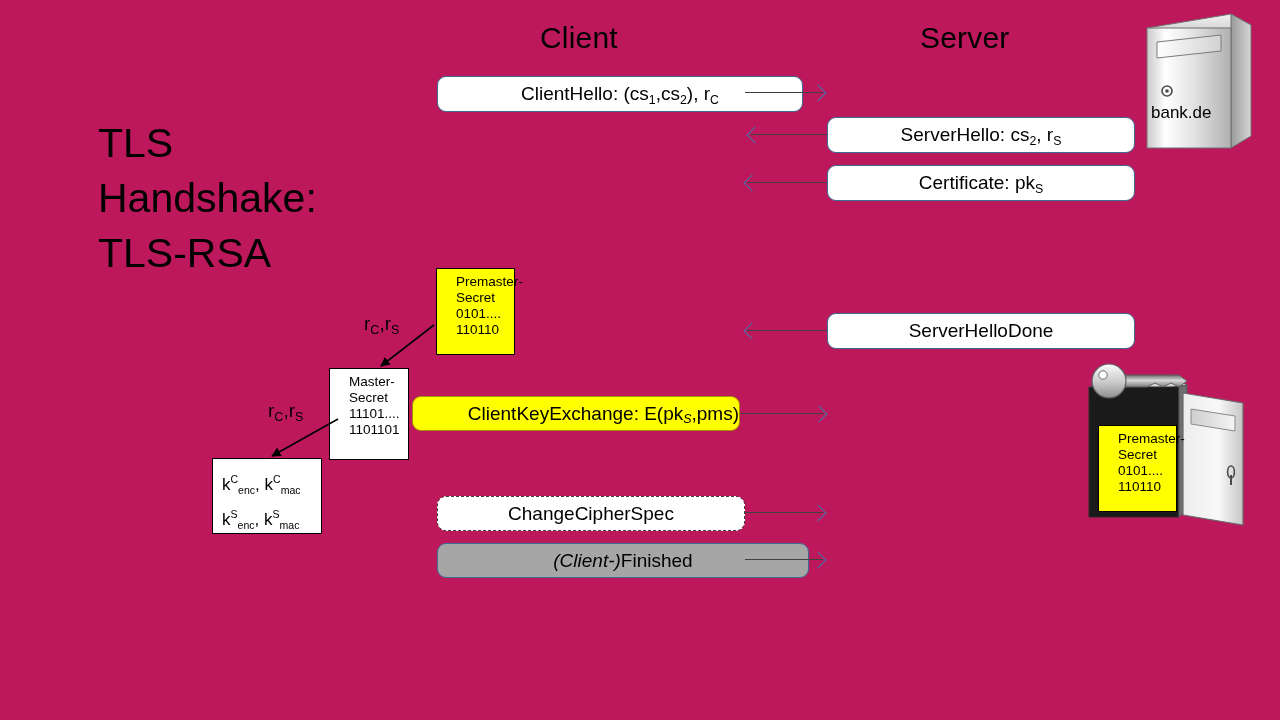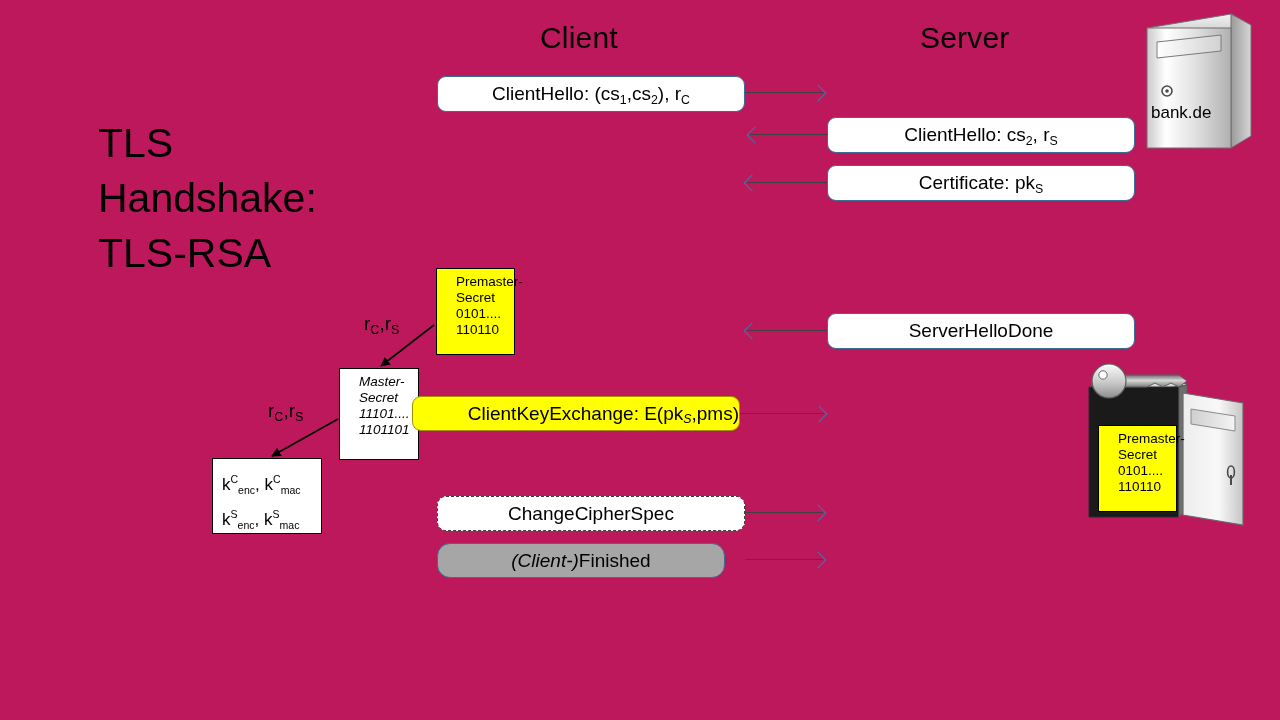--- a/index.html
+++ b/index.html
@@ -150,30 +150,30 @@
 
   <div class="col-header" id="client-header">Client</div>
   <div class="col-header" id="server-header">Server</div>
 
   <div id="slide-title">
     <div>TLS</div>
     <div>Handshake:</div>
     <div>TLS-RSA</div>
   </div>
 
-  <div class="msgbox" style="left:437px; top:76px; width:308px; height:36px;">
+  <div class="msgbox" style="left:437px; top:76px; width:366px; height:36px;">
     <span><span>ClientHello: (cs</span><sub>1</sub><span>,cs</span><sub>2</sub><span>), r</span><sub>C</sub></span>
   </div>
   <div class="arrow" style="left:745px; top:92px; width:78px;">
     <div class="shaft"></div>
     <div class="headR"></div>
   </div>
 
   <div class="msgbox" style="left:827px; top:117px; width:308px; height:36px;">
-    <span><span>ClientHello: cs</span><sub>2</sub><span>, r</span><sub>S</sub></span>
+    <span><span>ServerHello: cs</span><sub>2</sub><span>, r</span><sub>S</sub></span>
   </div>
   <div class="arrow" style="left:750px; top:134px; width:78px;">
     <div class="shaft"></div>
     <div class="headL"></div>
   </div>
 
   <div class="msgbox" style="left:827px; top:165px; width:308px; height:36px;">
     <span><span>Certificate: pk</span><sub>S</sub></span>
   </div>
   <div class="arrow" style="left:747px; top:182px; width:80px;">
@@ -189,21 +189,21 @@
     <div class="headL"></div>
   </div>
 
   <div class="note" style="left:436px; top:268px; width:79px; height:87px;">
     <div>Premaster-</div>
     <div>Secret</div>
     <div>0101....</div>
     <div>110110</div>
   </div>
 
-  <div class="note white" style="left:339px; top:368px; width:80px; height:92px;font-style:italic;">
+  <div class="note white" style="left:329px; top:368px; width:80px; height:92px;">
     <div>Master-</div>
     <div>Secret</div>
     <div>11101....</div>
     <div>1101101</div>
   </div>
 
   <div class="keybox" style="left:212px; top:458px; width:110px; height:76px;">
     <div class="line"><span>k</span><sup>C</sup><sub>enc</sub><span>, </span><span>k</span><sup>C</sup><sub>mac</sub></div>
     <div class="line"><span>k</span><sup>S</sup><sub>enc</sub><span>, </span><span>k</span><sup>S</sup><sub>mac</sub></div>
   </div>
@@ -230,21 +230,21 @@
   </div>
 
   <div class="msgbox dashed" style="left:437px; top:496px; width:308px; height:35px;">
     <span>ChangeCipherSpec</span>
   </div>
   <div class="arrow" style="left:745px; top:512px; width:78px;">
     <div class="shaft"></div>
     <div class="headR"></div>
   </div>
 
-  <div class="msgbox grey" style="left:437px; top:543px; width:288px; height:35px;border-radius:13px;">
+  <div class="msgbox grey" style="left:437px; top:543px; width:372px; height:35px;">
     <span><span class="it" style="font-style:italic">(Client-)</span><span>Finished</span></span>
   </div>
   <div class="arrow" style="left:745px; top:559px; width:78px;">
     <div class="shaft"></div>
     <div class="headR"></div>
   </div>
 
   <div id="mailbox-closed">
     <svg width="112" height="145" viewBox="0 0 112 145">
       <defs>

